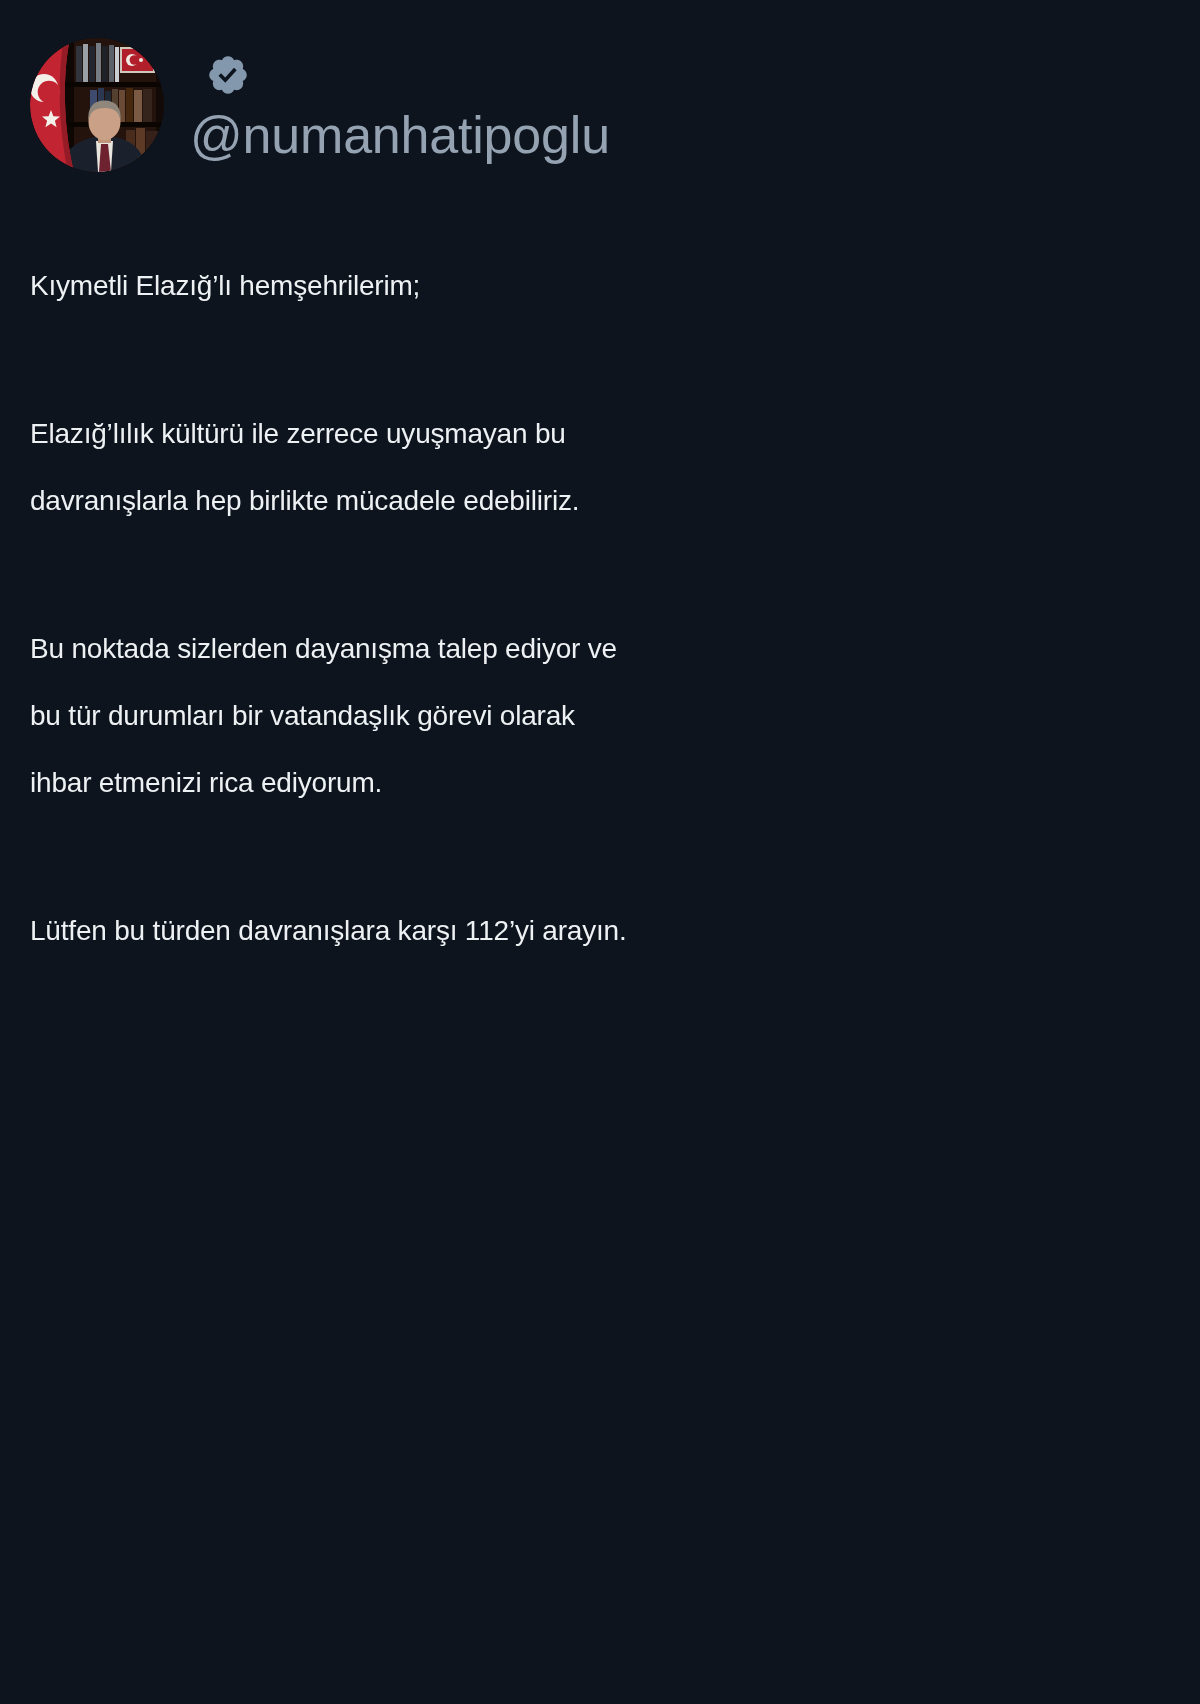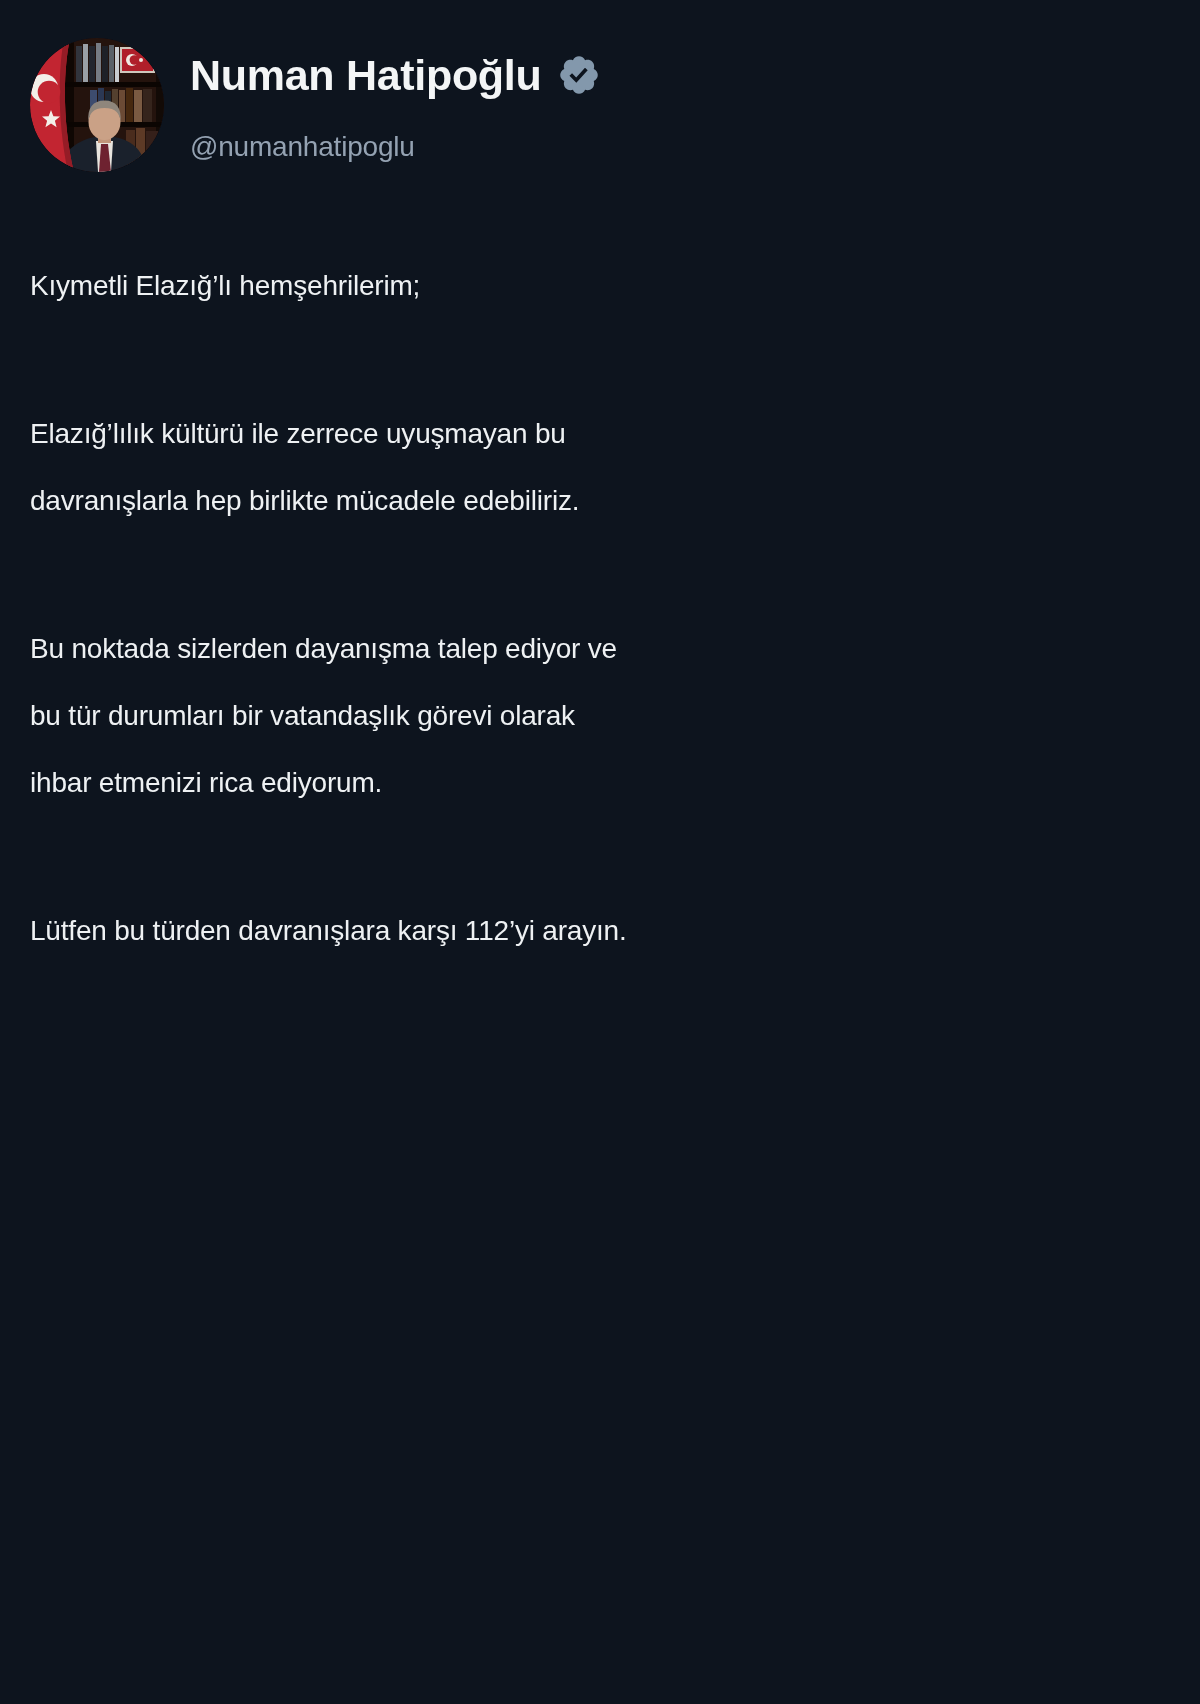--- a/index.html
+++ b/index.html
@@ -34,22 +34,22 @@
   }
   .display-name {
     font-size: 43px;
     font-weight: 700;
     color: #f3f5f6;
     letter-spacing: -0.3px;
     white-space: nowrap;
   }
   .verified { margin-left: 16px; width: 44px; height: 44px; flex: 0 0 auto; }
   .handle {
-    margin-top: 20px;
-    font-size: 28px;
+    margin-top: 8px;
+    font-size: 52px;
     line-height: 50px;
     color: #94a2b2;
     letter-spacing: -0.2px;
     white-space: nowrap;
   }
   .tweet-body {
     margin-top: 80px;
     padding: 0 30px;
   }
   .tweet-body p {
@@ -121,21 +121,20 @@
           <path d="M40,0 C33,34 32,86 45,139 L39,139 C27,86 28,32 34,1 Z" fill="#951c26"></path>
           <circle cx="14" cy="50" r="14" fill="#f3efe9"></circle>
           <circle cx="19" cy="54" r="11.3" fill="#c22531"></circle>
           <path d="M21,72 L23.4,78.2 L30,78.6 L24.9,82.8 L26.6,89.2 L21,85.6 L15.4,89.2 L17.1,82.8 L12,78.6 L18.6,78.2 Z" fill="#f3efe9"></path>
         </g>
       </svg>
     </div>
 
     <div class="id-col">
       <div class="name-row">
-        <span class="display-name">Numan Hatipoğlu</span>
         <svg class="verified" viewBox="0 0 24 24" aria-label="Verified account">
           <path fill="#8398ac" fill-rule="evenodd" d="M22.25 12c0-1.43-.88-2.67-2.19-3.34.46-1.39.2-2.9-.81-3.91s-2.52-1.27-3.91-.81c-.66-1.31-1.91-2.19-3.34-2.19s-2.67.88-3.33 2.19c-1.4-.46-2.91-.2-3.92.81s-1.26 2.52-.8 3.91c-1.31.67-2.2 1.91-2.2 3.34s.89 2.67 2.2 3.34c-.46 1.39-.21 2.9.8 3.91s2.52 1.26 3.91.81c.67 1.31 1.91 2.19 3.34 2.19s2.68-.88 3.34-2.19c1.39.45 2.9.2 3.91-.81s1.27-2.52.81-3.91c1.31-.67 2.19-1.91 2.19-3.34zm-11.71 4.2L6.8 12.46l1.41-1.42 2.26 2.26 4.8-5.23 1.47 1.36-6.2 6.77z"></path>
         </svg>
       </div>
       <div class="handle">@numanhatipoglu</div>
     </div>
 
   </div>
 
   <div class="tweet-body">

